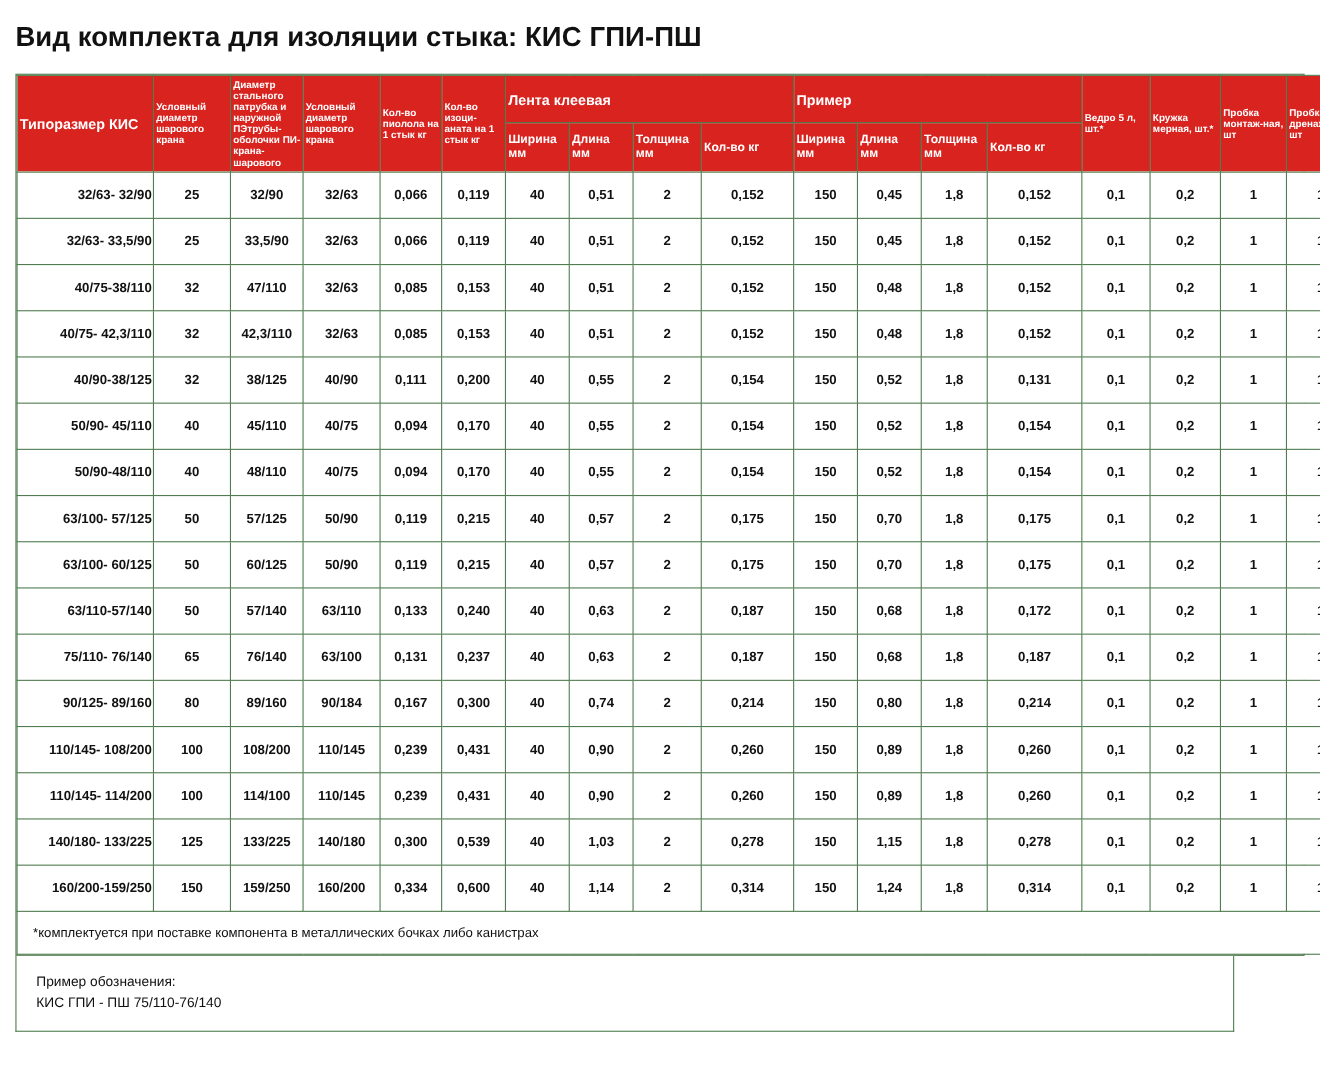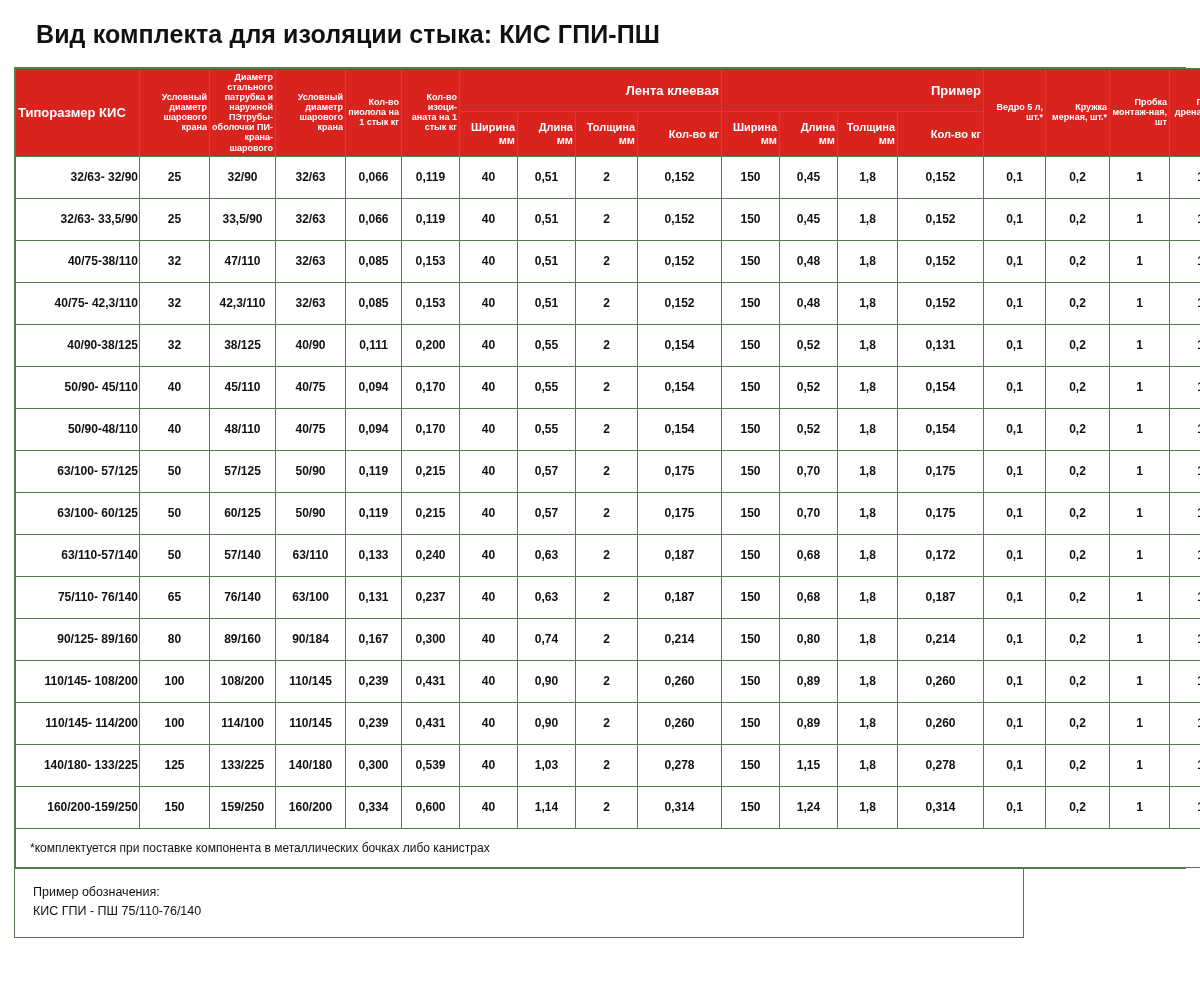--- a/index.html
+++ b/index.html
@@ -18,21 +18,21 @@
     width: 1200px;
     height: 984px;
     box-sizing: border-box;
     padding: 16px 14px 10px 14px;
     position: relative;
   }
   .title {
     font-size: 25px;
     font-weight: bold;
     color: #111111;
-    margin: 4px 0 18px 22px;
+    margin: 4px 0 18px 0;
     letter-spacing: 0.1px;
   }
   .table-wrap {
     width: 1172px;
     border: 1px solid #4f7d4f;
     box-sizing: border-box;
   }
   table.kis {
     border-collapse: collapse;
     width: 1170px;
@@ -41,21 +41,21 @@
   table.kis th, table.kis td {
     border: 1px solid #4f7d4f;
     box-sizing: border-box;
   }
   thead th {
     background: #d8231f;
     color: #ffffff;
     font-size: 11px;
     font-weight: bold;
     line-height: 1.18;
-    text-align: right;
+    text-align: left;
     vertical-align: middle;
     padding: 3px 2px;
     border-color: #d8231f;
   }
   thead th.grp {
     font-size: 13px;
     padding: 8px 2px;
   }
   thead th.tiny {
     font-size: 9px;
@@ -81,21 +81,21 @@
   }
   .note-row td {
     background: #ffffff;
     font-size: 12px;
     font-weight: normal;
     text-align: left;
     padding: 12px 0 12px 14px;
     height: auto;
   }
   .footer-box {
-    width: 1010px;
+    width: 1108px;
     box-sizing: border-box;
     border: 1px solid #4f7d4f;
     border-top: none;
     background: #ffffff;
     padding: 14px 0 16px 18px;
     font-size: 12.5px;
     line-height: 1.55;
     color: #111111;
   }
   .footer-box .lbl { display: block; }

